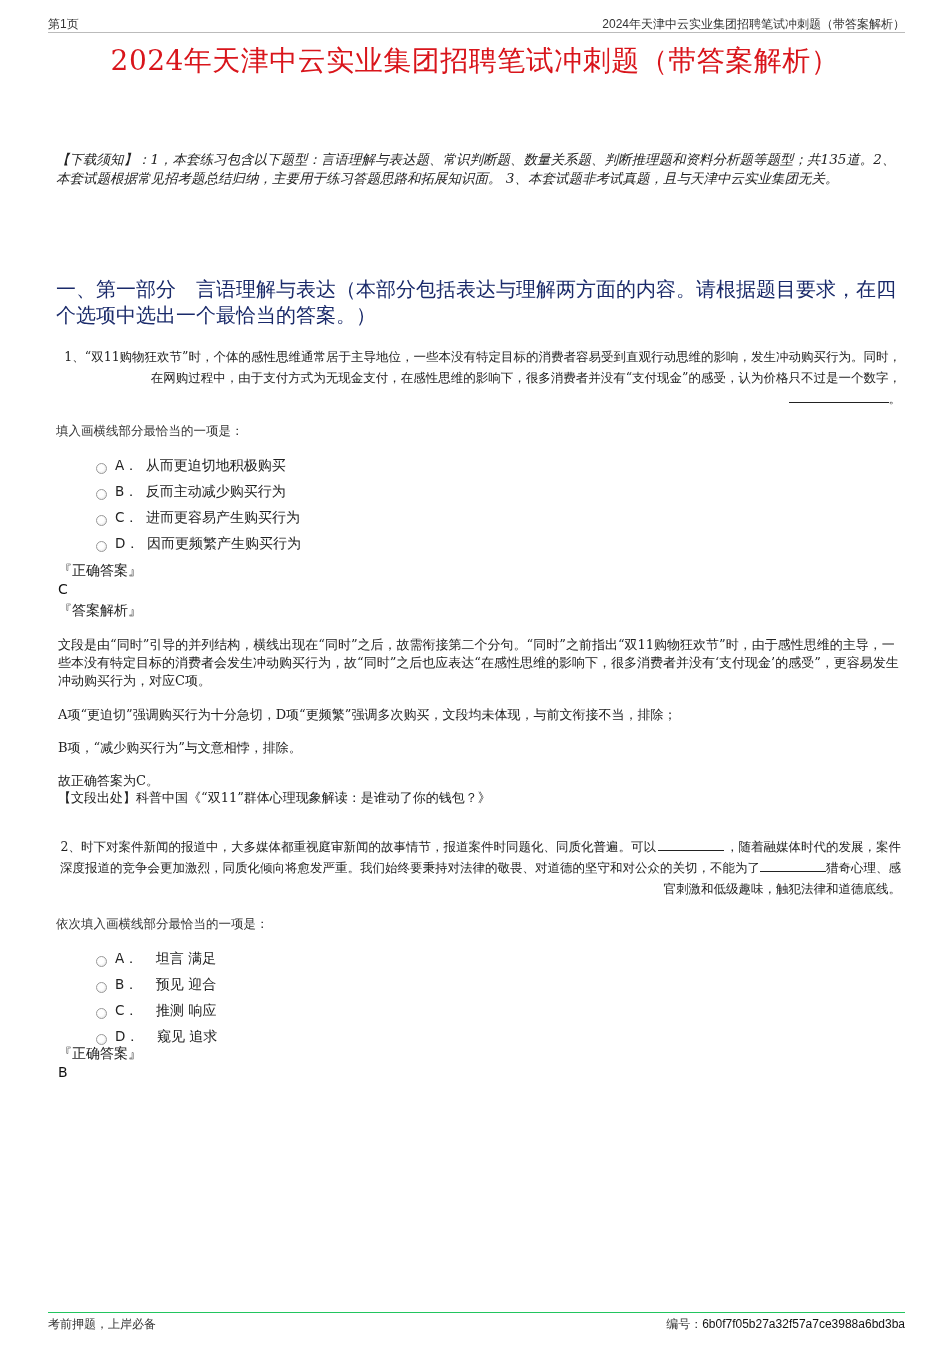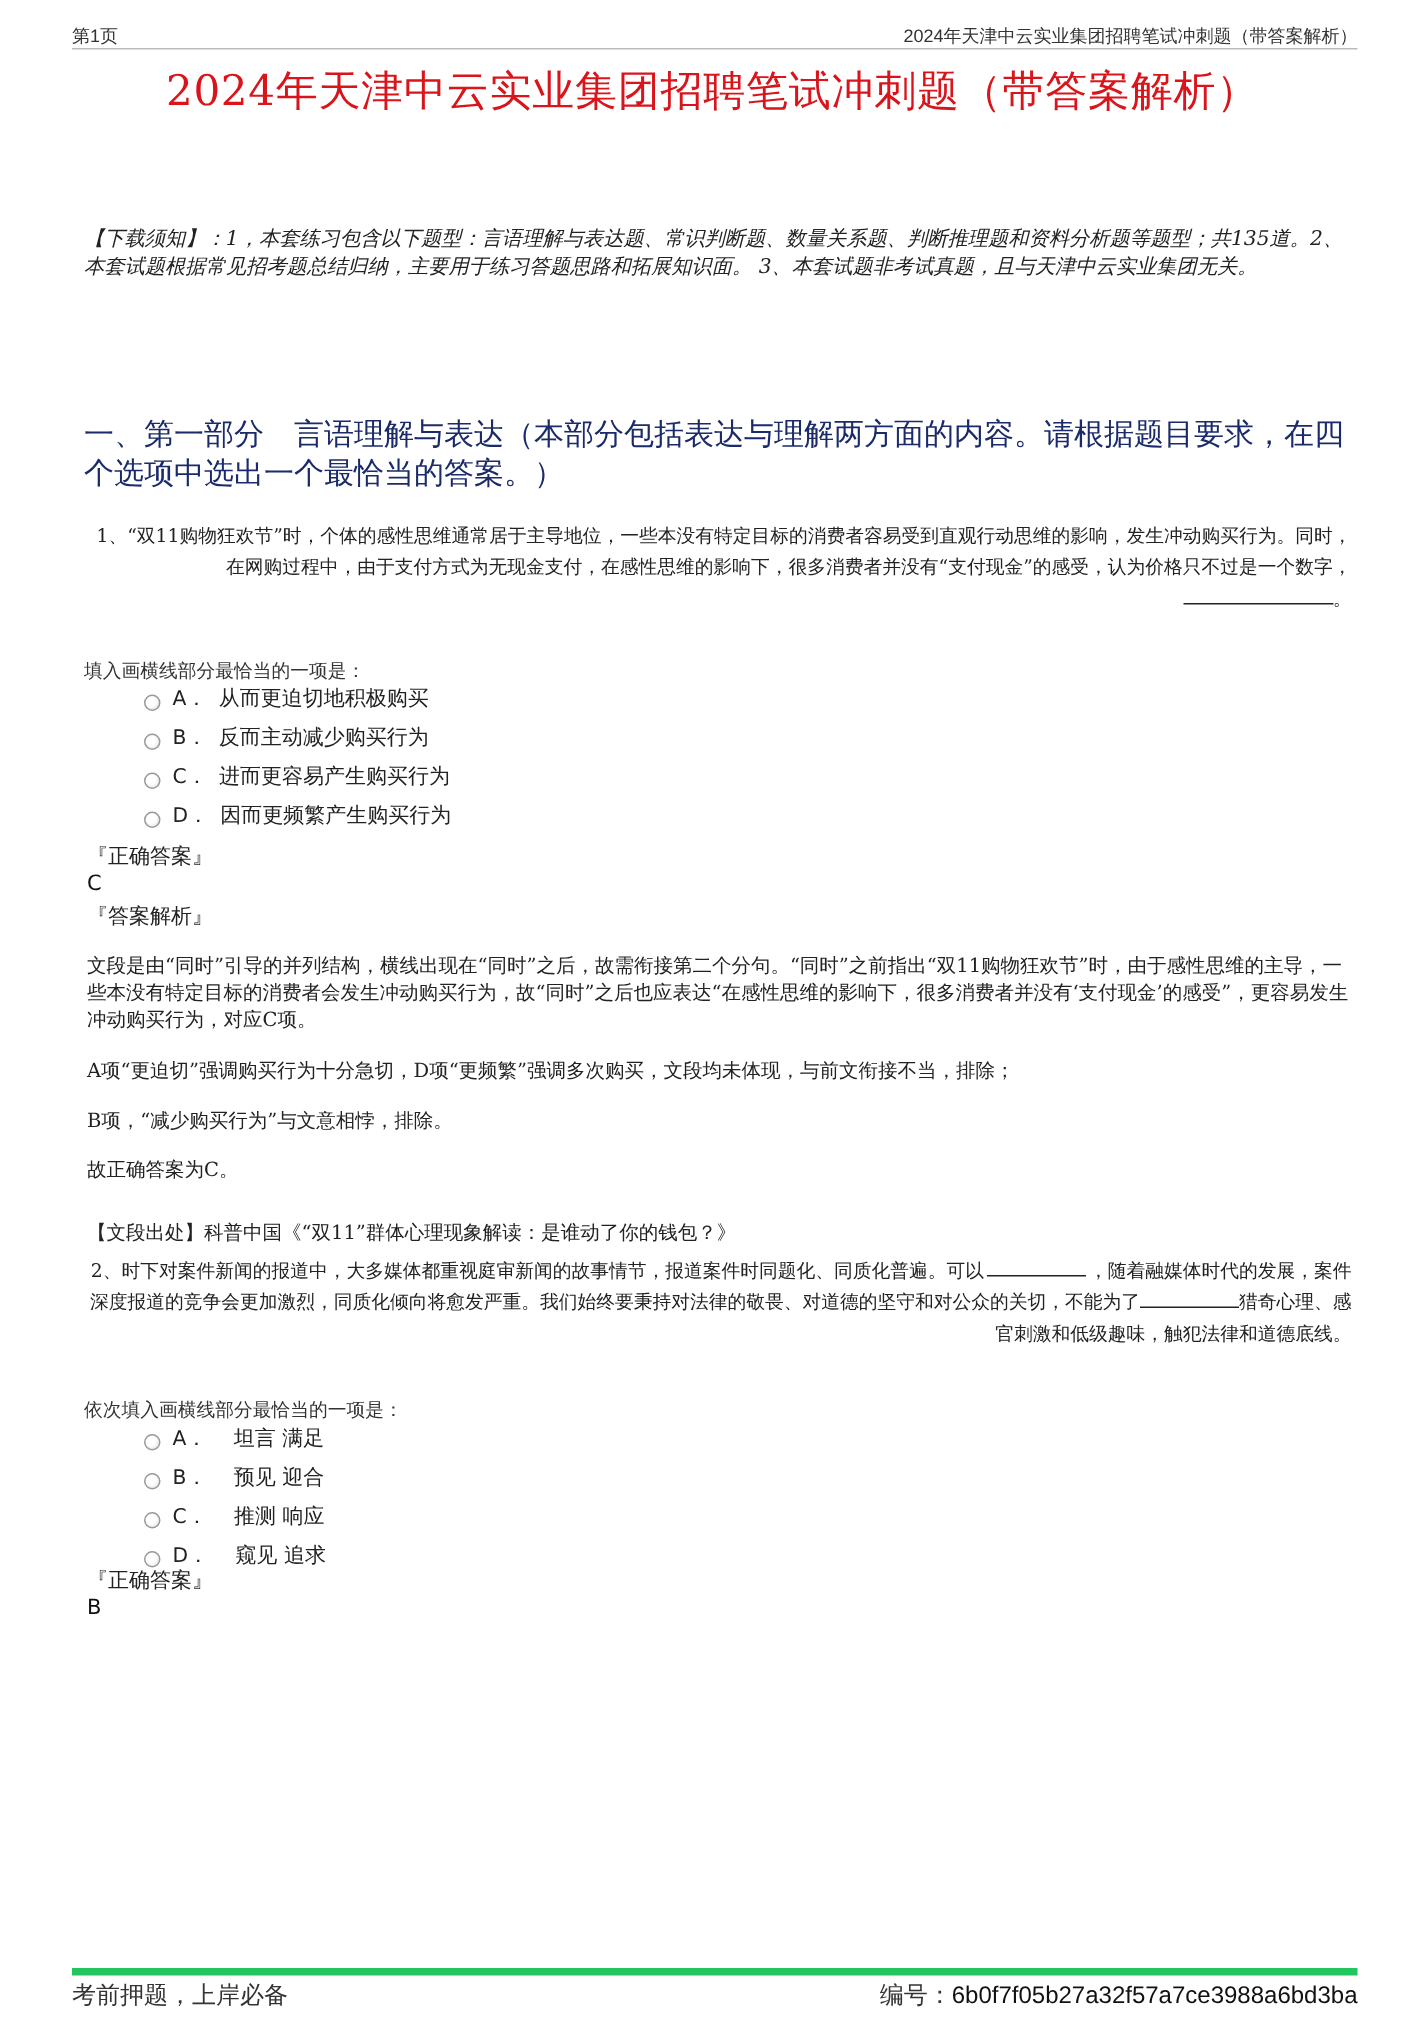--- a/index.html
+++ b/index.html
@@ -12,36 +12,36 @@
     .hdr .r { position: absolute; right: 0; top: 2px; }
     .title { position: absolute; left: 0; right: 0; top: 42px; text-align: center;
              color: #d9151b; font-size: 28px; letter-spacing: 0.5px;
              font-family: "DejaVu Serif", "Liberation Serif", serif; }
     .notice { position: absolute; left: 56px; width: 845px; top: 150px;
               font-size: 13.5px; line-height: 19px; color: #222; font-style: italic; }
     .section { position: absolute; left: 56px; width: 845px; top: 276px;
                font-size: 20px; line-height: 26px; color: #1a2a6a; }
     .q { position: absolute; left: 56px; width: 845px; font-size: 12.5px;
          line-height: 21px; color: #222; text-align: right; }
-    .prompt { position: absolute; left: 56px; font-size: 12.5px; color: #333; margin-top: 16px; }
+    .prompt { position: absolute; left: 56px; font-size: 12.5px; color: #333; }
     .opts { position: absolute; left: 96px; }
     .opt { height: 26px; display: flex; align-items: center; font-size: 14px; color: #222; cursor: pointer; }
     .radio { width: 9px; height: 9px; border: 1px solid #999; border-radius: 50%;
              background: radial-gradient(circle at 40% 40%, #fff 40%, #ddd 100%);
              margin-right: 8px; margin-top: 5px; }
     .opt .key { font-family: "DejaVu Sans", sans-serif; font-size: 13.5px; margin-right: 8px; }
     .opt .gap { display: inline-block; width: 10px; }
     .lbl { position: absolute; left: 58px; font-size: 14px; color: #222; }
     .ans { position: absolute; left: 58px; font-size: 14px; color: #111;
            font-family: "DejaVu Sans", sans-serif; }
     .para { position: absolute; left: 58px; width: 845px; font-size: 13px;
             line-height: 18px; color: #222; }
     .blank { display: inline-block; border-bottom: 1px solid #222; height: 12px; vertical-align: baseline; }
     .ftr { position: absolute; left: 48px; right: 45px; top: 1312px; height: 18px;
-           border-top: 5px solid #22c55e; font-size: 16px; color: #333;
+           border-top: 1px solid #22c55e; font-size: 12px; color: #333;
            font-family: "Liberation Sans", "DejaVu Sans", sans-serif; }
     .ftr .l { position: absolute; left: 0; top: 3px; }
     .ftr .r { position: absolute; right: 0; top: 3px; }
     .ftr .code { color: #111; }
   </style>
 </head>
 <body>
 
 <div class="hdr">
   <span class="l">第1页</span>
@@ -83,21 +83,21 @@
 </div>
 
 <div class="lbl" style="top:562px;">『正确答案』</div>
 <div class="ans" style="top:581px;">C</div>
 <div class="lbl" style="top:602px;">『答案解析』</div>
 
 <div class="para" style="top:636px;">文段是由“同时”引导的并列结构，横线出现在“同时”之后，故需衔接第二个分句。“同时”之前指出“双11购物狂欢节”时，由于感性思维的主导，一些本没有特定目标的消费者会发生冲动购买行为，故“同时”之后也应表达“在感性思维的影响下，很多消费者并没有‘支付现金’的感受”，更容易发生冲动购买行为，对应C项。</div>
 <div class="para" style="top:706px;">A项“更迫切”强调购买行为十分急切，D项“更频繁”强调多次购买，文段均未体现，与前文衔接不当，排除；</div>
 <div class="para" style="top:739px;">B项，“减少购买行为”与文意相悖，排除。</div>
 <div class="para" style="top:772px;">故正确答案为C。</div>
-<div class="para" style="top:814px;">【文段出处】科普中国《“双11”群体心理现象解读：是谁动了你的钱包？》</div>
+<div class="para" style="top:789px;">【文段出处】科普中国《“双11”群体心理现象解读：是谁动了你的钱包？》</div>
 
 <div class="q" style="top:836px;">
   <span>2、时下对案件新闻的报道中，大多媒体都重视庭审新闻的故事情节，报道案件时同题化、同质化普遍。可以</span><span class="blank" style="width:66px; margin:0 2px;"></span><span>，随着融媒体时代的发展，案件深度报道的竞争会更加激烈，同质化倾向将愈发严重。我们始终要秉持对法律的敬畏、对道德的坚守和对公众的关切，不能为了</span><span class="blank" style="width:66px;"></span><span>猎奇心理、感官刺激和低级趣味，触犯法律和道德底线。</span>
 </div>
 <div class="prompt" style="top:916px;">依次填入画横线部分最恰当的一项是：</div>
 
 <div class="opts" style="top:946px;">
   <div class="opt">
     <span class="radio"></span>
     <span class="key">A．</span>

